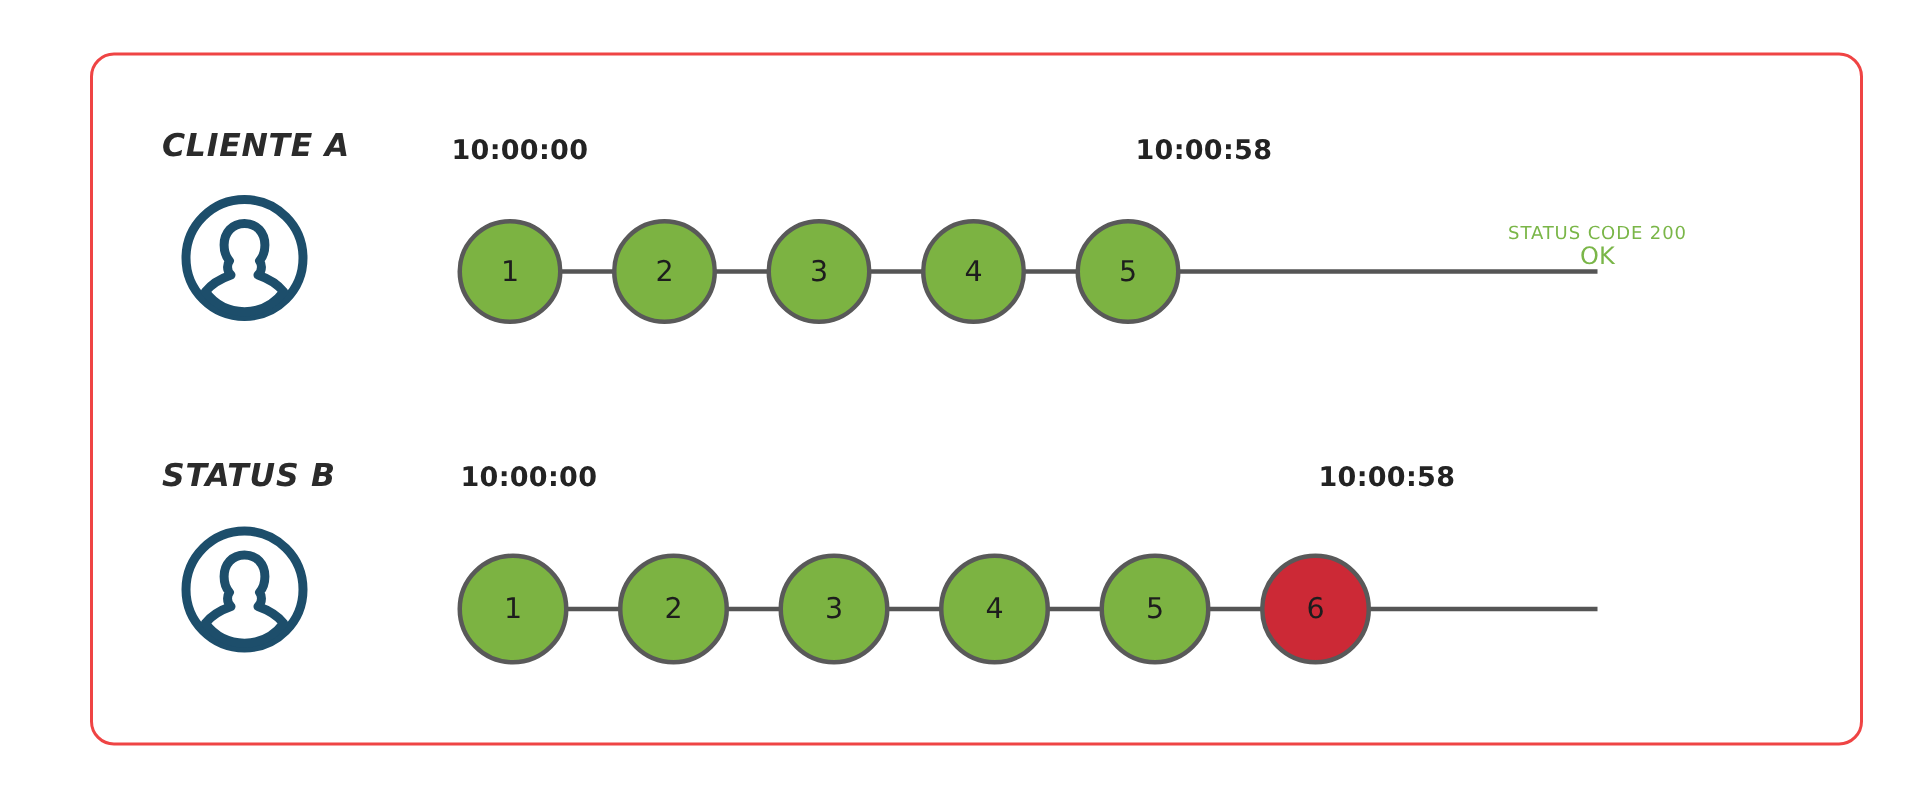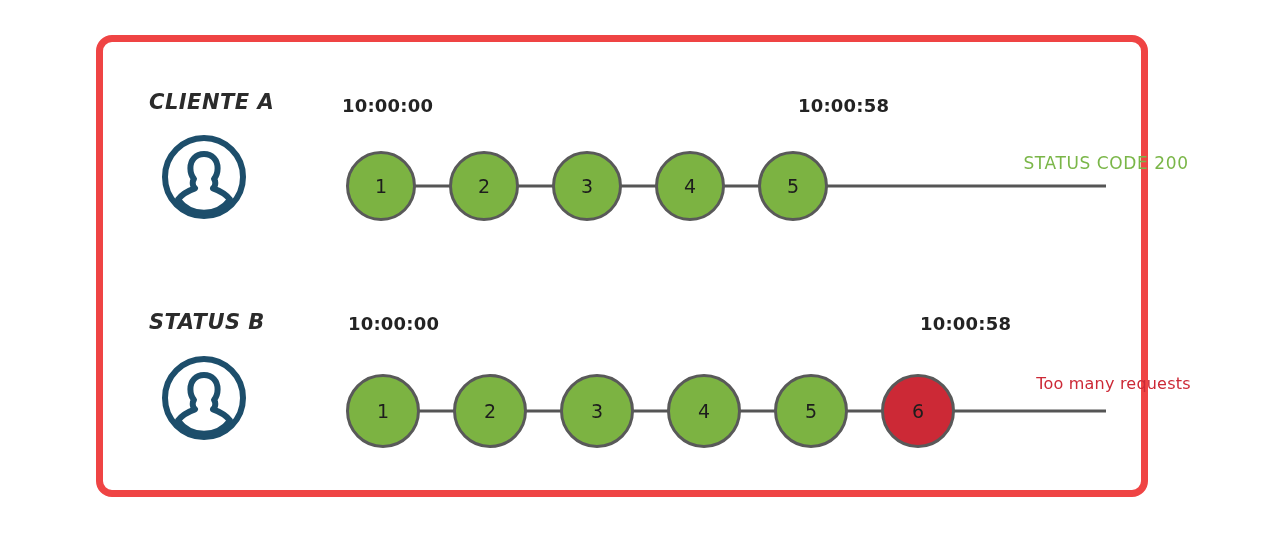--- a/index.html
+++ b/index.html
@@ -14,27 +14,26 @@
     position: relative;
     overflow: hidden;
     font-family: "DejaVu Sans", sans-serif;
   }
 
   
   #diagram-panel {
     position: absolute;
     left: 60px;
     top: 35px;
-    width: 1052px;
+    width: 1182px;
     height: 462px;
     box-sizing: border-box;
-    border: 7px solid #ef4444;
+    border: 2px solid #ef4444;
     border-radius: 16px;
     background: #ffffff;
-    margin-left: 36px;
   }
 
   
   .client-row {
     position: absolute;
     left: 0;
     top: 0;
     width: 100%;
     height: 0;
   }
@@ -104,21 +103,21 @@
   
   .status {
     position: absolute;
     font-family: "DejaVu Sans", sans-serif;
     text-align: center;
     white-space: nowrap;
     line-height: 1.18;
   }
   .status .line1 {
     display: block;
-    font-size: 17px;
+    font-size: 12px;
     font-weight: 400;
     letter-spacing: 0.6px;
   }
   .status .line2 {
     display: block;
     font-size: 16px;
     font-weight: 400;
     letter-spacing: 0.2px;
   }
   .status.ok  { color: #7ab648; }
@@ -149,20 +148,21 @@
 
       <div class="node ok" style="left:0px;   width:70px; height:70px; margin-top:-35px;">1</div>
       <div class="node ok" style="left:103px; width:70px; height:70px; margin-top:-35px;">2</div>
       <div class="node ok" style="left:206px; width:70px; height:70px; margin-top:-35px;">3</div>
       <div class="node ok" style="left:309px; width:70px; height:70px; margin-top:-35px;">4</div>
       <div class="node ok" style="left:412px; width:70px; height:70px; margin-top:-35px;">5</div>
     </div>
 
     <div class="status ok" style="left:908px; top:111px; width:190px;">
       <span class="line1">STATUS CODE 200</span>
+      <span class="line2">OK</span>
     </div>
   </div>
 
   <div class="client-row" id="client-row-b">
 
     <div class="client-label" style="left:46px; top:268px;">STATUS B</div>
 
     <div class="avatar" style="left:58px; top:313px;">
       <svg viewBox="0 0 86 86" xmlns="http://www.w3.org/2000/svg">
         <circle cx="43" cy="43" r="39" fill="none" stroke="#1d4e6b" stroke-width="6"></circle>
@@ -179,17 +179,16 @@
 
       <div class="node ok" style="left:0px;   width:74px; height:74px; margin-top:-37px;">1</div>
       <div class="node ok" style="left:107px; width:74px; height:74px; margin-top:-37px;">2</div>
       <div class="node ok" style="left:214px; width:74px; height:74px; margin-top:-37px;">3</div>
       <div class="node ok" style="left:321px; width:74px; height:74px; margin-top:-37px;">4</div>
       <div class="node ok" style="left:428px; width:74px; height:74px; margin-top:-37px;">5</div>
       <div class="node err" style="left:535px; width:74px; height:74px; margin-top:-37px;">6</div>
     </div>
 
     <div class="status err" style="left:908px; top:333px; width:205px;">
-      <span class="line2">Too many requests</span>
     </div>
   </div>
 
 </div>
 
 </body></html>

